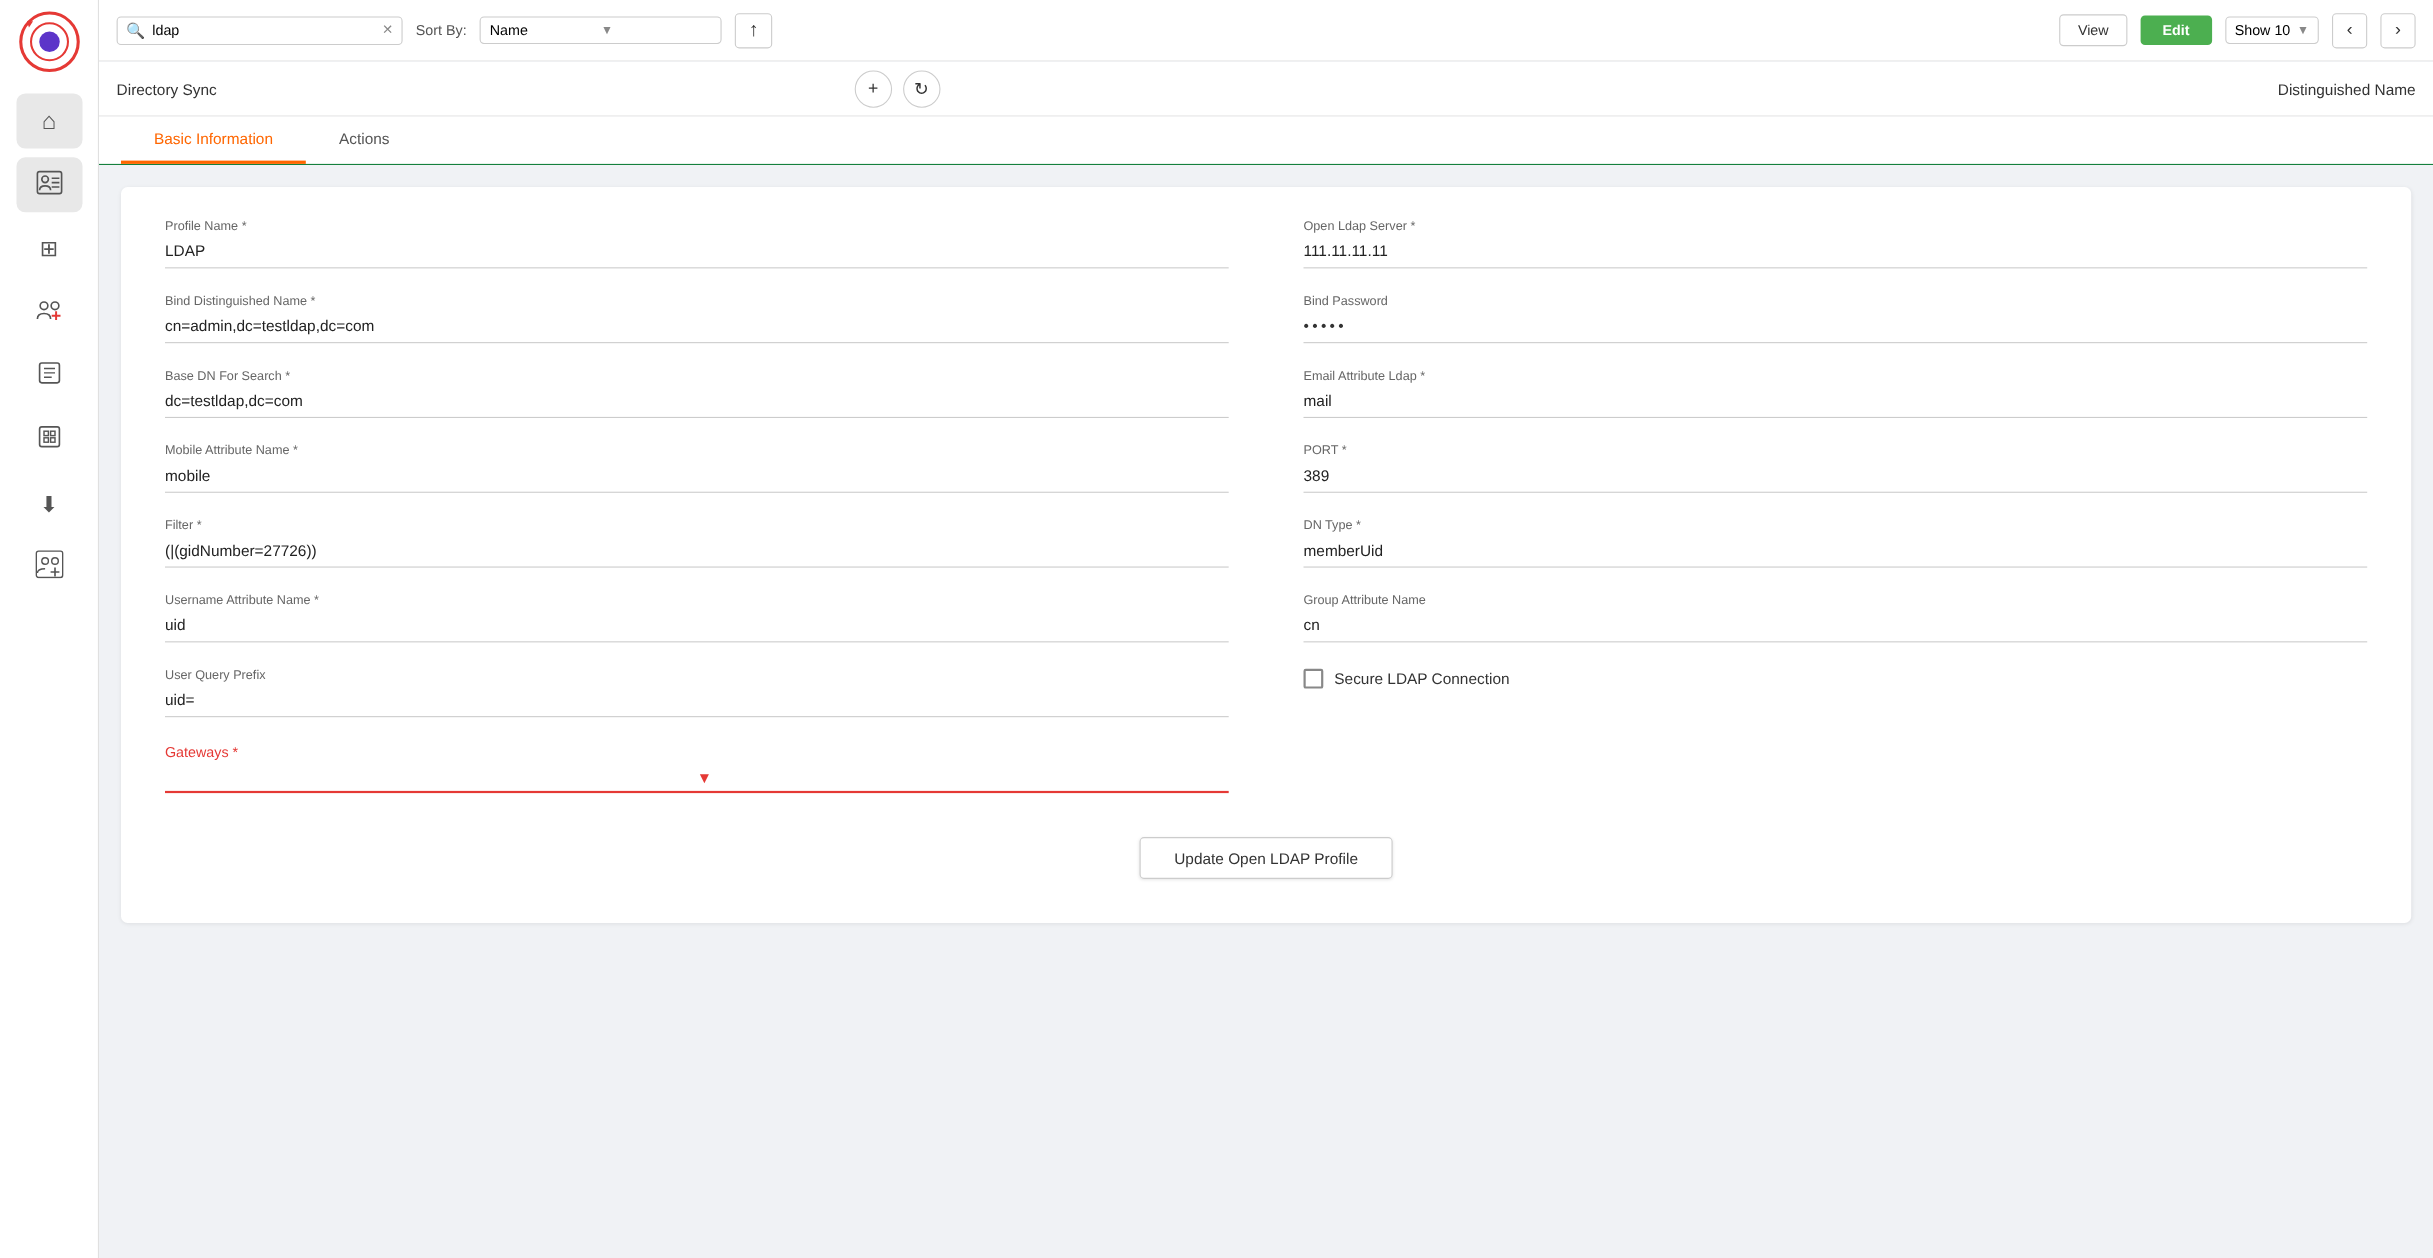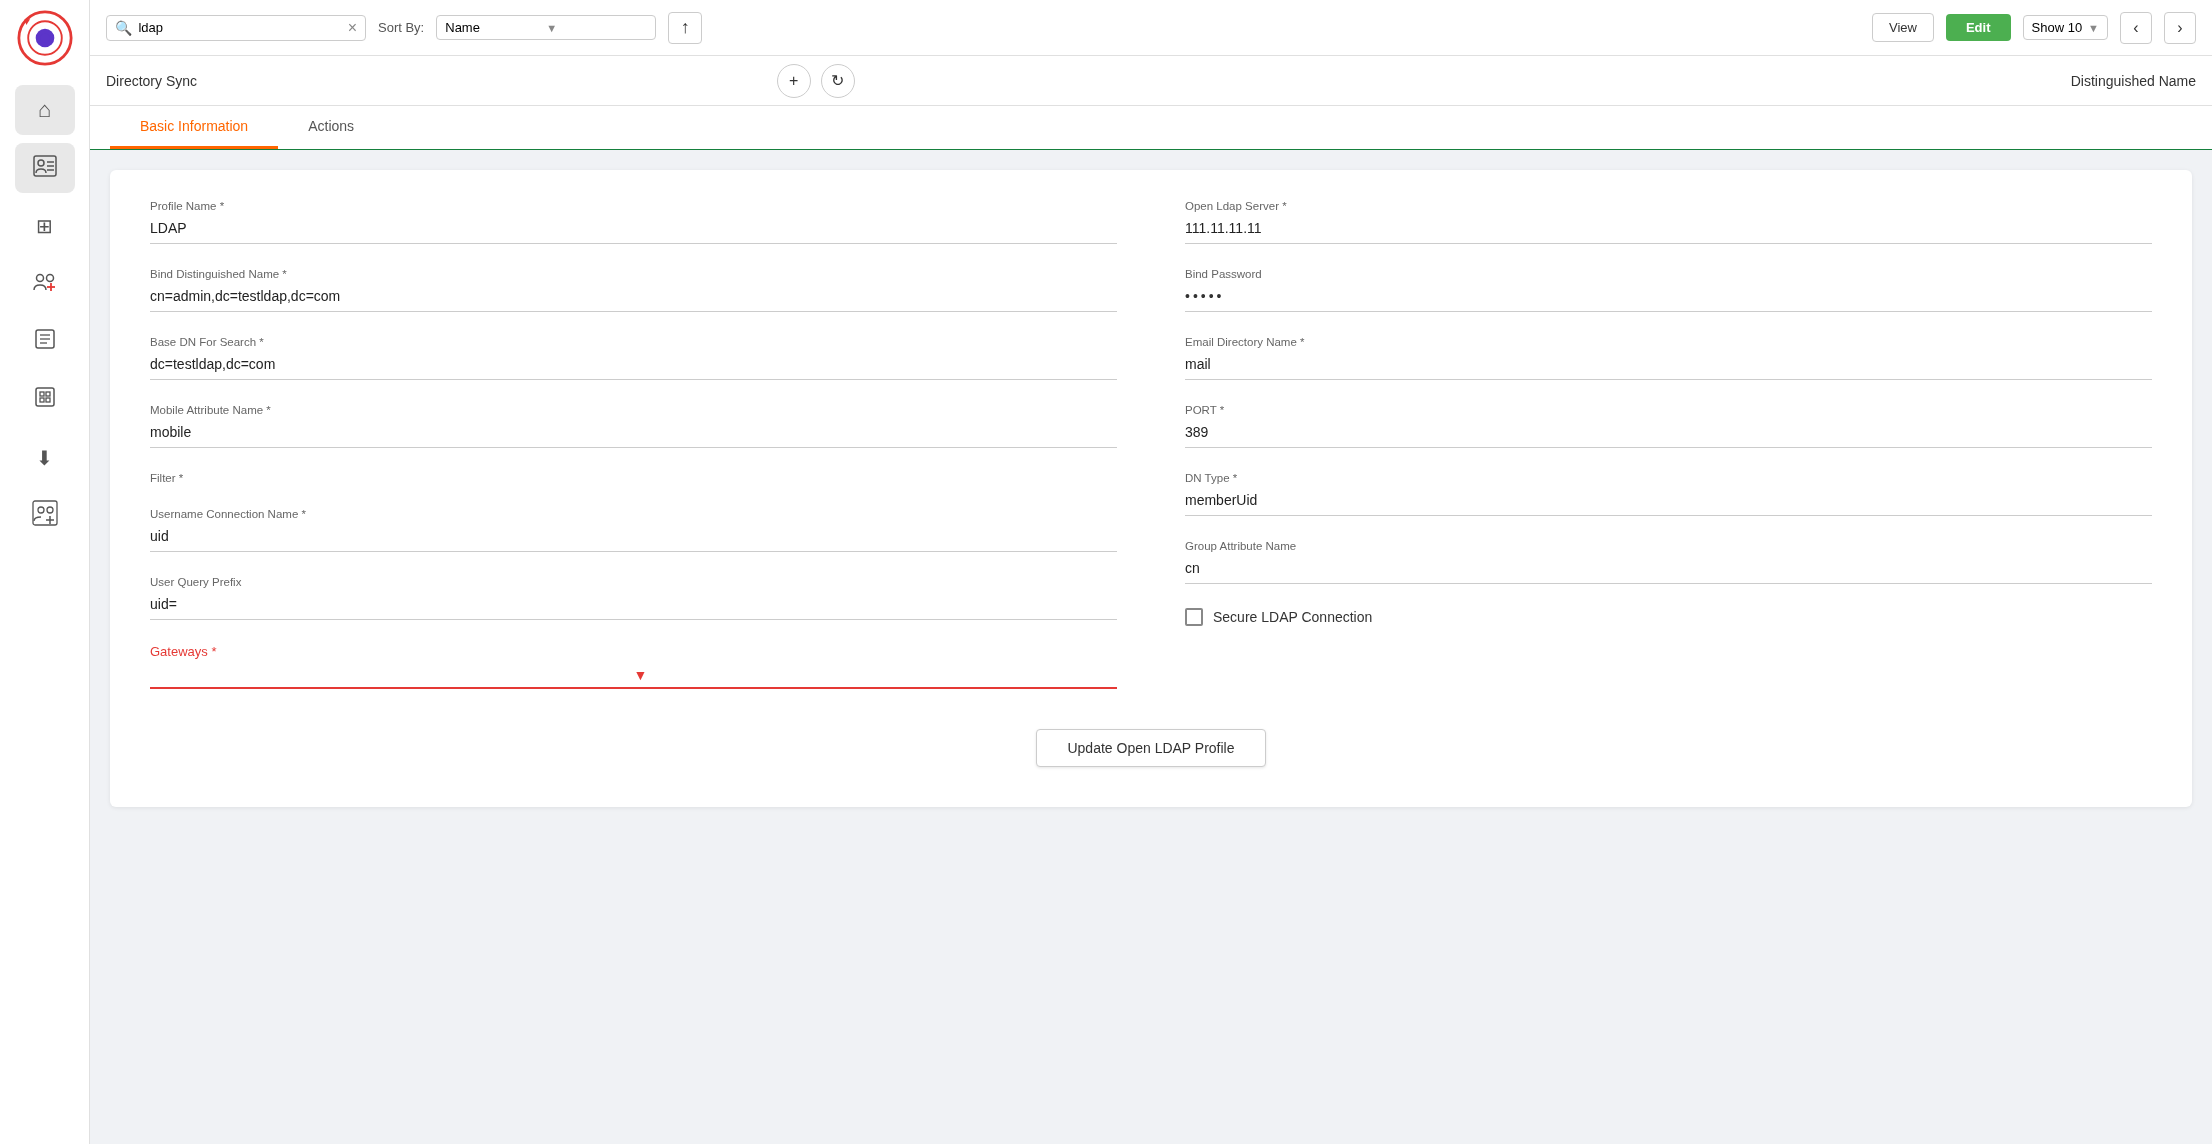--- a/index.html
+++ b/index.html
@@ -457,23 +457,24 @@
           <div class="form-field">
             <div class="field-label">Base DN For Search *</div>
             <div class="field-value">dc=testldap,dc=com</div>
           </div>
           <div class="form-field">
             <div class="field-label">Mobile Attribute Name *</div>
             <div class="field-value">mobile</div>
           </div>
           <div class="form-field">
             <div class="field-label">Filter *</div>
-          </div>
-          <div class="form-field">
-            <div class="field-label">Username Connection Name *</div>
+            <div class="field-value">(|(gidNumber=27726))</div>
+          </div>
+          <div class="form-field">
+            <div class="field-label">Username Attribute Name *</div>
             <div class="field-value">uid</div>
           </div>
           <div class="form-field">
             <div class="field-label">User Query Prefix</div>
             <div class="field-value">uid=</div>
           </div>
 
           <div class="gateway-section">
             <div class="gateway-label">Gateways *</div>
             <div class="gateway-dropdown">
@@ -486,21 +487,21 @@
         <div>
           <div class="form-field">
             <div class="field-label">Open Ldap Server *</div>
             <div class="field-value">111.11.11.11</div>
           </div>
           <div class="form-field">
             <div class="field-label">Bind Password</div>
             <div class="field-value password">•••••</div>
           </div>
           <div class="form-field">
-            <div class="field-label">Email Directory Name *</div>
+            <div class="field-label">Email Attribute Ldap *</div>
             <div class="field-value">mail</div>
           </div>
           <div class="form-field">
             <div class="field-label">PORT *</div>
             <div class="field-value">389</div>
           </div>
           <div class="form-field">
             <div class="field-label">DN Type *</div>
             <div class="field-value">memberUid</div>
           </div>

